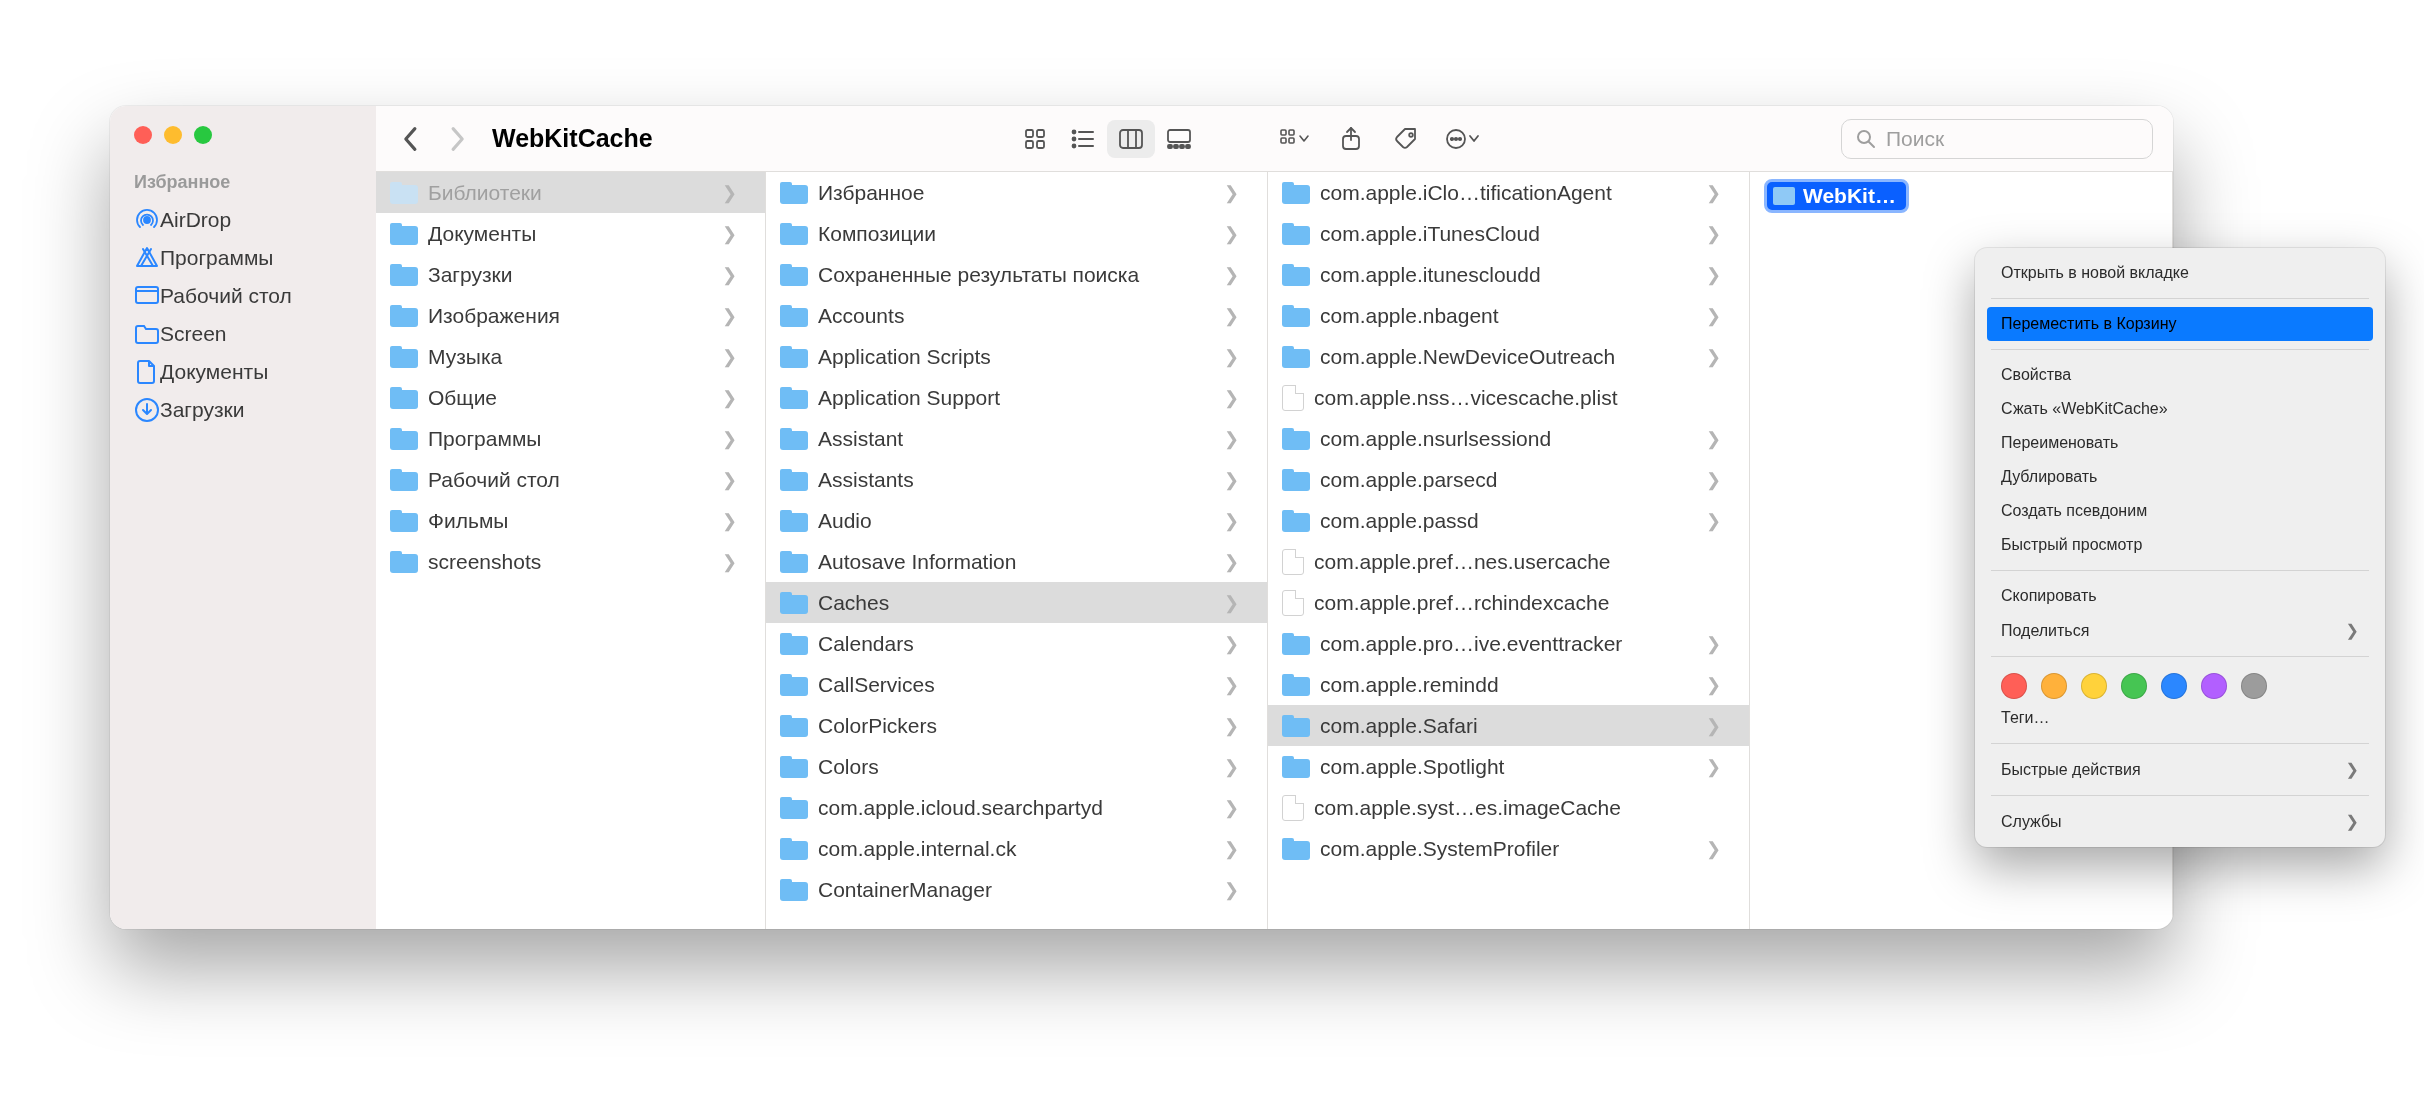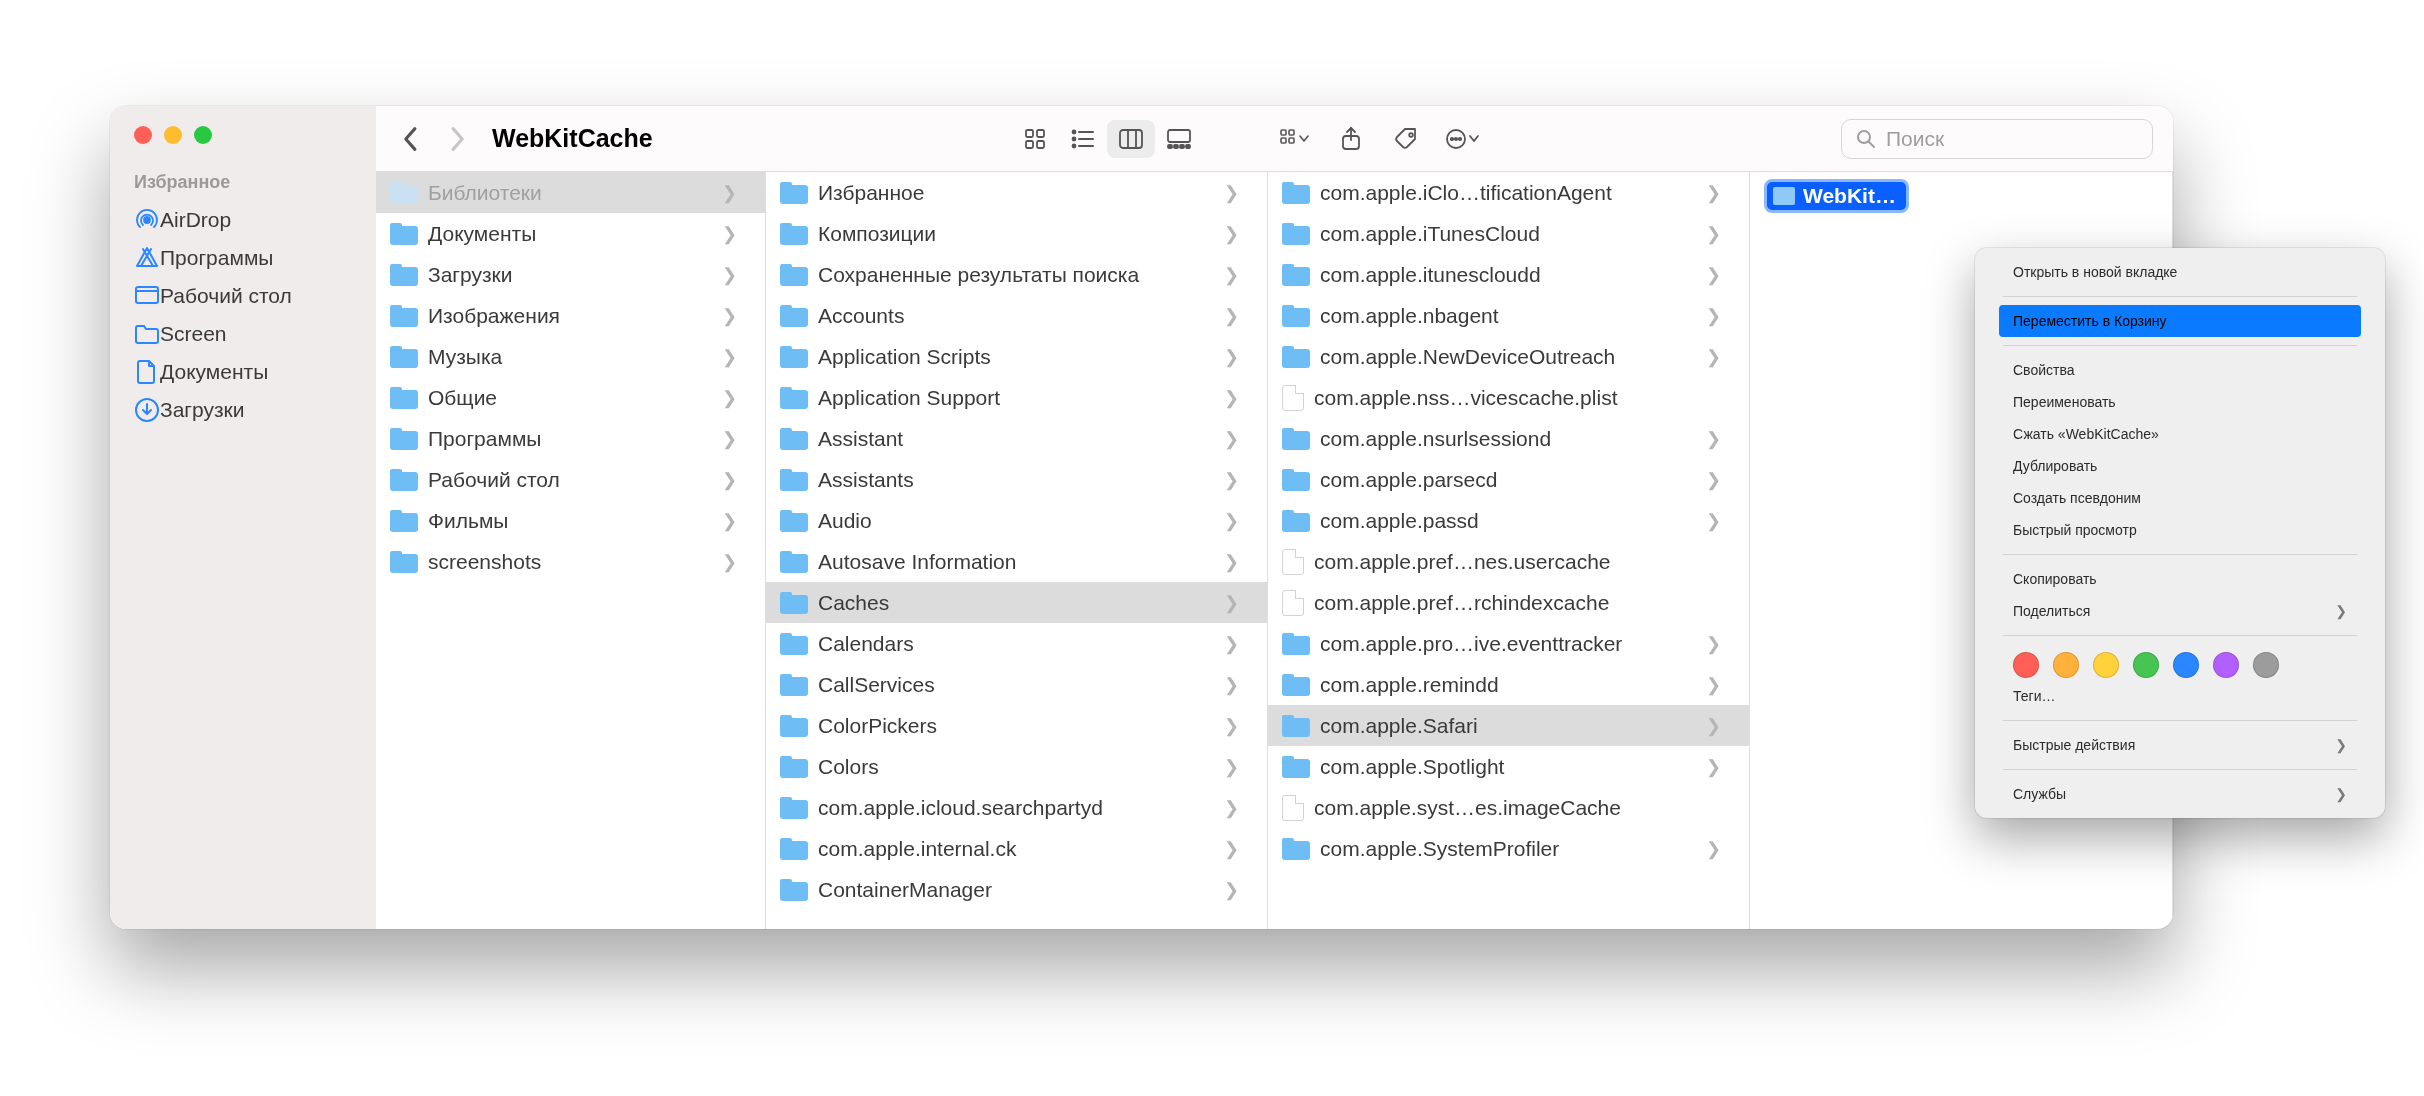--- a/index.html
+++ b/index.html
@@ -61,21 +61,21 @@
   .file-ico::after { content:""; position:absolute; right:-1px; top:-1px; width:8px; height:8px; background:#fff; border-left:1px solid #d2d2d2; border-bottom:1px solid #d2d2d2; }
 
   .c4 .row.selected-focus { background:transparent;align-items:center; }
   .sel-badge { display:inline-flex; align-items:center; gap:8px; background:#0a60ff; border:3px solid #8ab6ff; border-radius:8px; padding:2px 10px 2px 6px; color:#fff; font-size:21px; font-weight:600; }
   .sel-badge .mini-folder { width:22px; height:18px; display:inline-block; background:#8fc9f6; border-radius:2px; position:relative; }
 
   .context-menu {
     position:absolute; left:1975px; top:248px; width:410px;
     background:var(--menu-bg); border-radius:12px;
     box-shadow:0 20px 50px rgba(0,0,0,0.35), 0 0 0 1px rgba(0,0,0,0.08);
-    padding:8px 16px; font-size:14px; color:#2b2b2b;
+    padding:8px 4px; font-size:16px; color:#2b2b2b;
   }
   .cm-item { padding:8px 22px; display:flex; align-items:center; justify-content:space-between; }
   .cm-item.highlight { background:var(--menu-highlight); color:#000000; border-radius:4px; margin:0 8px; padding:8px 14px; }
   .cm-sep { height:1px; background:#d3d3d3; margin:8px 12px; }
   .cm-tags { display:flex; gap:14px; padding:8px 22px 2px; }
   .cm-tag { width:26px; height:26px; border-radius:50%; box-shadow:inset 0 0 0 1px rgba(0,0,0,0.15); }
   .cm-chev { color:#7a7a7a; }
 
   svg { display:block; }
 </style>
@@ -493,24 +493,24 @@
   <div class="cm-sep"></div>
   <div class="cm-item highlight">
       <span>Переместить в Корзину</span>
     </div>
   <div class="cm-sep"></div>
   <div id="cm-mid">
       <div class="cm-item">
         <span>Свойства</span>
       </div>
       <div class="cm-item">
+        <span>Сжать «WebKitCache»</span>
+      </div>
+      <div class="cm-item">
         <span>Переименовать</span>
-      </div>
-      <div class="cm-item">
-        <span>Сжать «WebKitCache»</span>
       </div>
       <div class="cm-item">
         <span>Дублировать</span>
       </div>
       <div class="cm-item">
         <span>Создать псевдоним</span>
       </div>
       <div class="cm-item">
         <span>Быстрый просмотр</span>
       </div>

